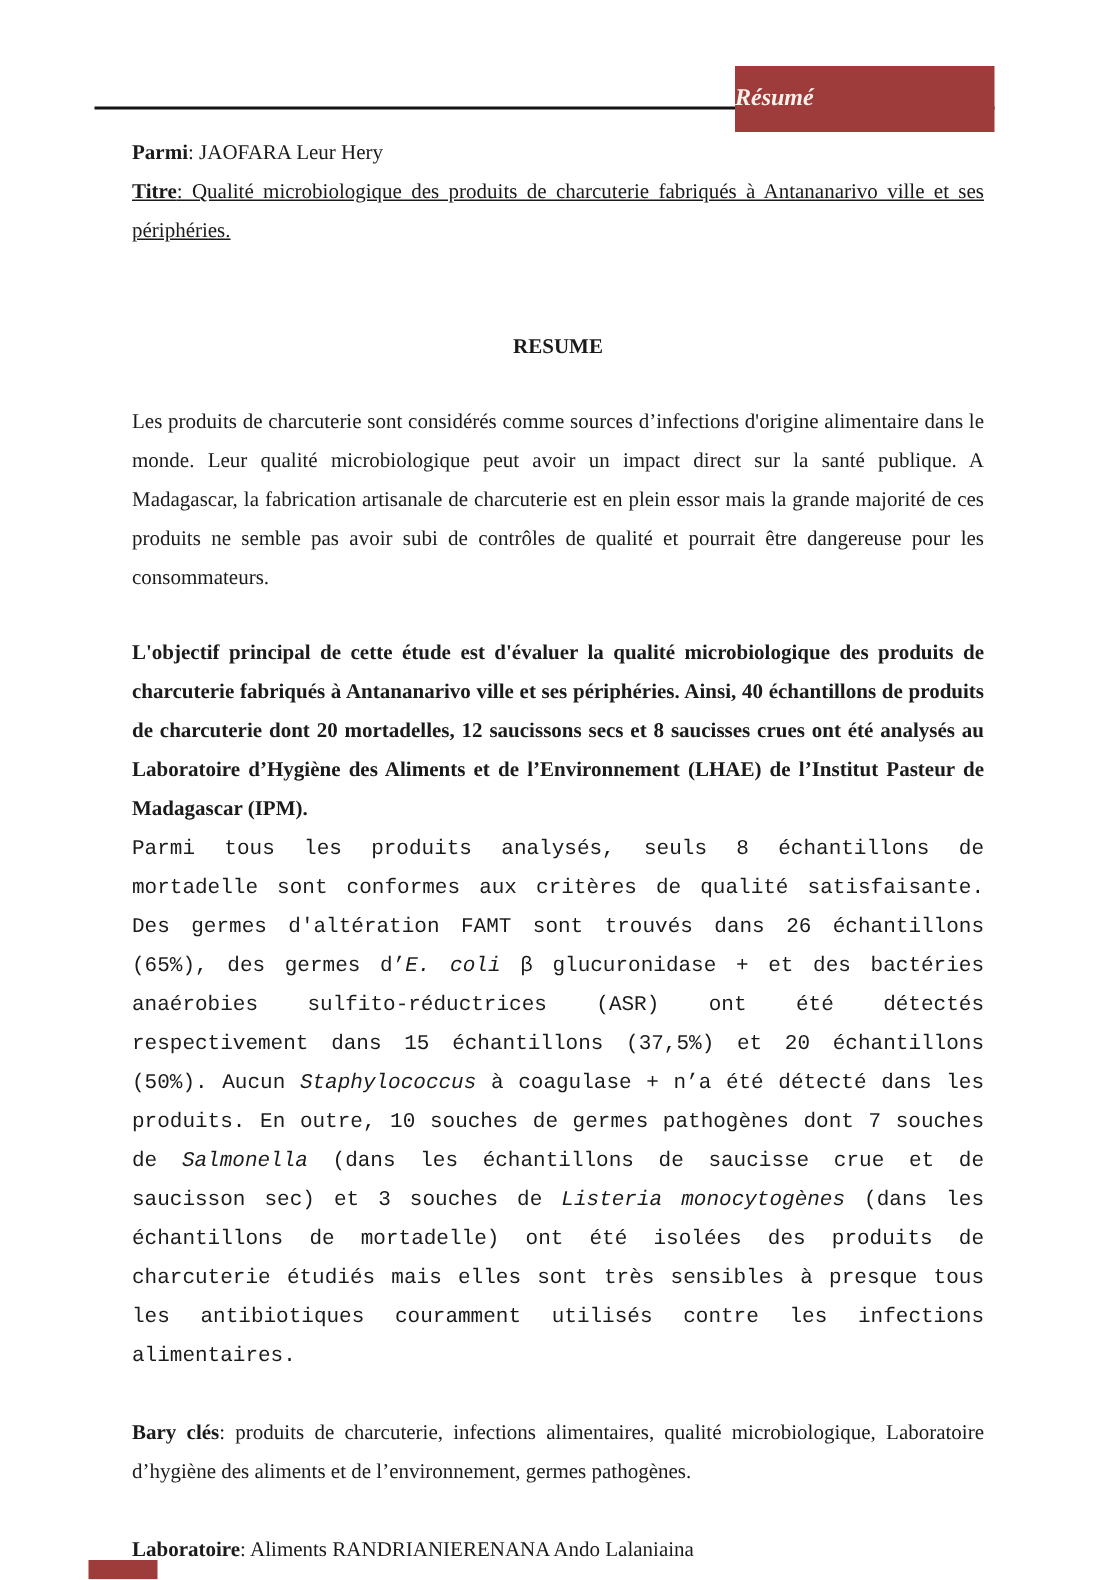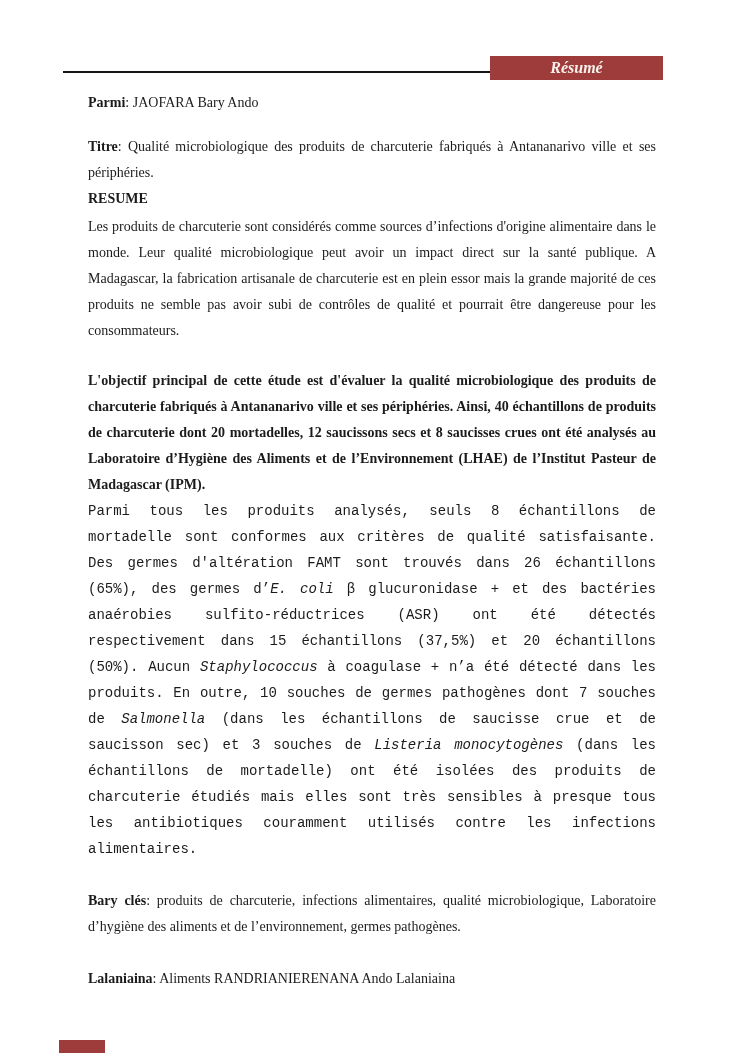--- a/index.html
+++ b/index.html
@@ -21,27 +21,27 @@
     position: absolute;
     left: 63px;
     top: 71px;
     width: 600px;
     height: 2px;
     background: #151515;
   }
   .header-tab {
     position: absolute;
     left: 490px;
-    top: 56px;
+    top: 44px;
     width: 173px;
-    height: 24px;
+    height: 44px;
     background: #9e3b3b;
     display: flex;
     align-items: center;
-    justify-content: center;
+    justify-content: flex-start;
   }
   .header-tab span {
     font-style: italic;
     font-weight: bold;
     font-size: 16px;
     color: #f8f1ea;
   }
   
   .content {
     position: absolute;
@@ -49,25 +49,27 @@
     top: 90px;
     width: 568px;
     font-size: 14px;
     line-height: 26px;
   }
   .content p {
     margin: 0;
     text-align: justify;
   }
   p.meta-author { text-align: left; }
-  p.doc-title { margin-top: 18px; }
+  p.doc-title { margin-top: 0; text-decoration: underline; }
   p.heading {
+    text-align: center;
     font-weight: bold;
+    margin-top: 51px;
   }
-  p.p1 { margin-top: 2px; }
+  p.p1 { margin-top: 24px; }
   p.p2 { margin-top: 24px; font-weight: bold; }
   p.p3 { margin-top: 0; font-family: Liberation Mono, monospace; }
   p.keywords { margin-top: 26px; }
   p.rapporteurs { margin-top: 26px; text-align: left; }
   .lbl { font-weight: bold; }
   .it { font-style: italic; }
   
   .footer-tab {
     position: absolute;
     left: 59px;
@@ -83,33 +85,33 @@
 <div class="page">
 
   <div class="header-rule"></div>
 
   <div class="header-tab">
     <span>Résumé</span>
   </div>
 
   <div class="content">
 
-    <p class="meta-author"><span class="lbl">Parmi</span><span>: JAOFARA Bary Ando</span></p>
+    <p class="meta-author"><span class="lbl">Parmi</span><span>: JAOFARA Leur Hery</span></p>
 
     <p class="doc-title"><span class="lbl">Titre</span><span>: Qualité microbiologique des produits de charcuterie fabriqués à Antananarivo ville et ses périphéries.</span></p>
 
     <p class="heading">RESUME</p>
 
     <p class="p1">Les produits de charcuterie sont considérés comme sources d’infections d'origine alimentaire dans le monde. Leur qualité microbiologique peut avoir un impact direct sur la santé publique. A Madagascar, la fabrication artisanale de charcuterie est en plein essor mais la grande majorité de ces produits ne semble pas avoir subi de contrôles de qualité et pourrait être dangereuse pour les consommateurs.</p>
 
     <p class="p2">L'objectif principal de cette étude est d'évaluer la qualité microbiologique des produits de charcuterie fabriqués à Antananarivo ville et ses périphéries. Ainsi, 40 échantillons de produits de charcuterie dont 20 mortadelles, 12 saucissons secs et 8 saucisses crues ont été analysés au Laboratoire d’Hygiène des Aliments et de l’Environnement (LHAE) de l’Institut Pasteur de Madagascar (IPM).</p>
 
     <p class="p3"><span>Parmi tous les produits analysés, seuls 8 échantillons de mortadelle sont conformes aux critères de qualité satisfaisante. Des germes d'altération FAMT sont trouvés dans 26 échantillons (65%), des germes d’</span><span class="it">E. coli</span><span> β glucuronidase + et des bactéries anaérobies sulfito-réductrices (ASR) ont été détectés respectivement dans 15 échantillons (37,5%) et 20 échantillons (50%). Aucun </span><span class="it">Staphylococcus</span><span> à coagulase + n’a été détecté dans les produits. En outre, 10 souches de germes pathogènes dont 7 souches de </span><span class="it">Salmonella</span><span> (dans les échantillons de saucisse crue et de saucisson sec) et 3 souches de </span><span class="it">Listeria monocytogènes</span><span> (dans les échantillons de mortadelle) ont été isolées des produits de charcuterie étudiés mais elles sont très sensibles à presque tous les antibiotiques couramment utilisés contre les infections alimentaires.</span></p>
 
     <p class="keywords"><span class="lbl">Bary clés</span><span>: produits de charcuterie, infections alimentaires, qualité microbiologique, Laboratoire d’hygiène des aliments et de l’environnement, germes pathogènes.</span></p>
 
-    <p class="rapporteurs"><span class="lbl">Lalaniaina</span><span>: Aliments RANDRIANIERENANA Ando Lalaniaina</span></p>
+    <p class="rapporteurs"><span class="lbl">Laboratoire</span><span>: Aliments RANDRIANIERENANA Ando Lalaniaina</span></p>
 
   </div>
 
   <div class="footer-tab"></div>
 
 </div>
 
 </body></html>

